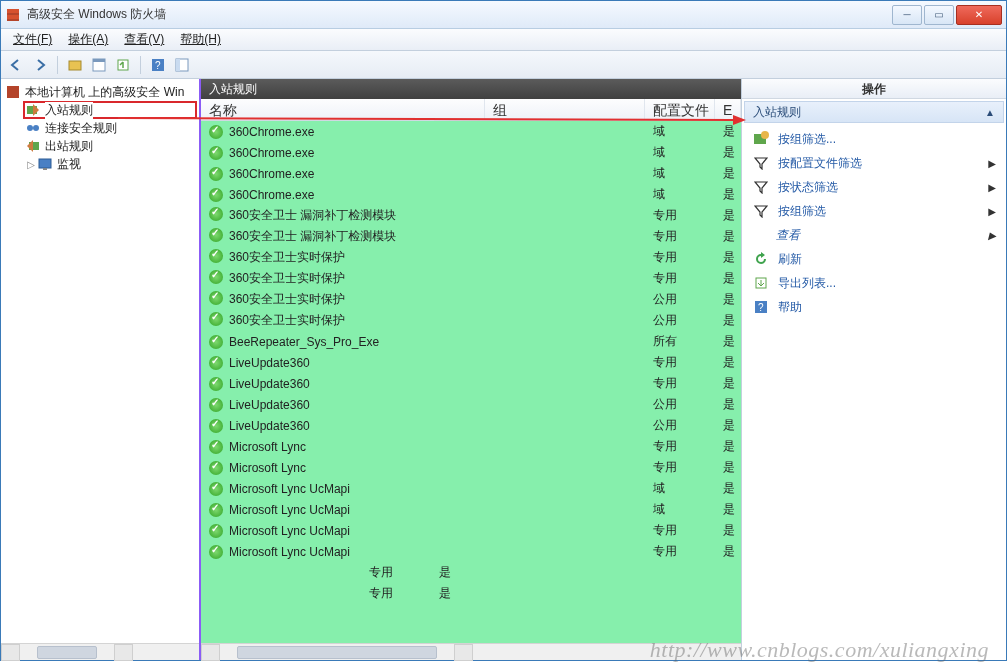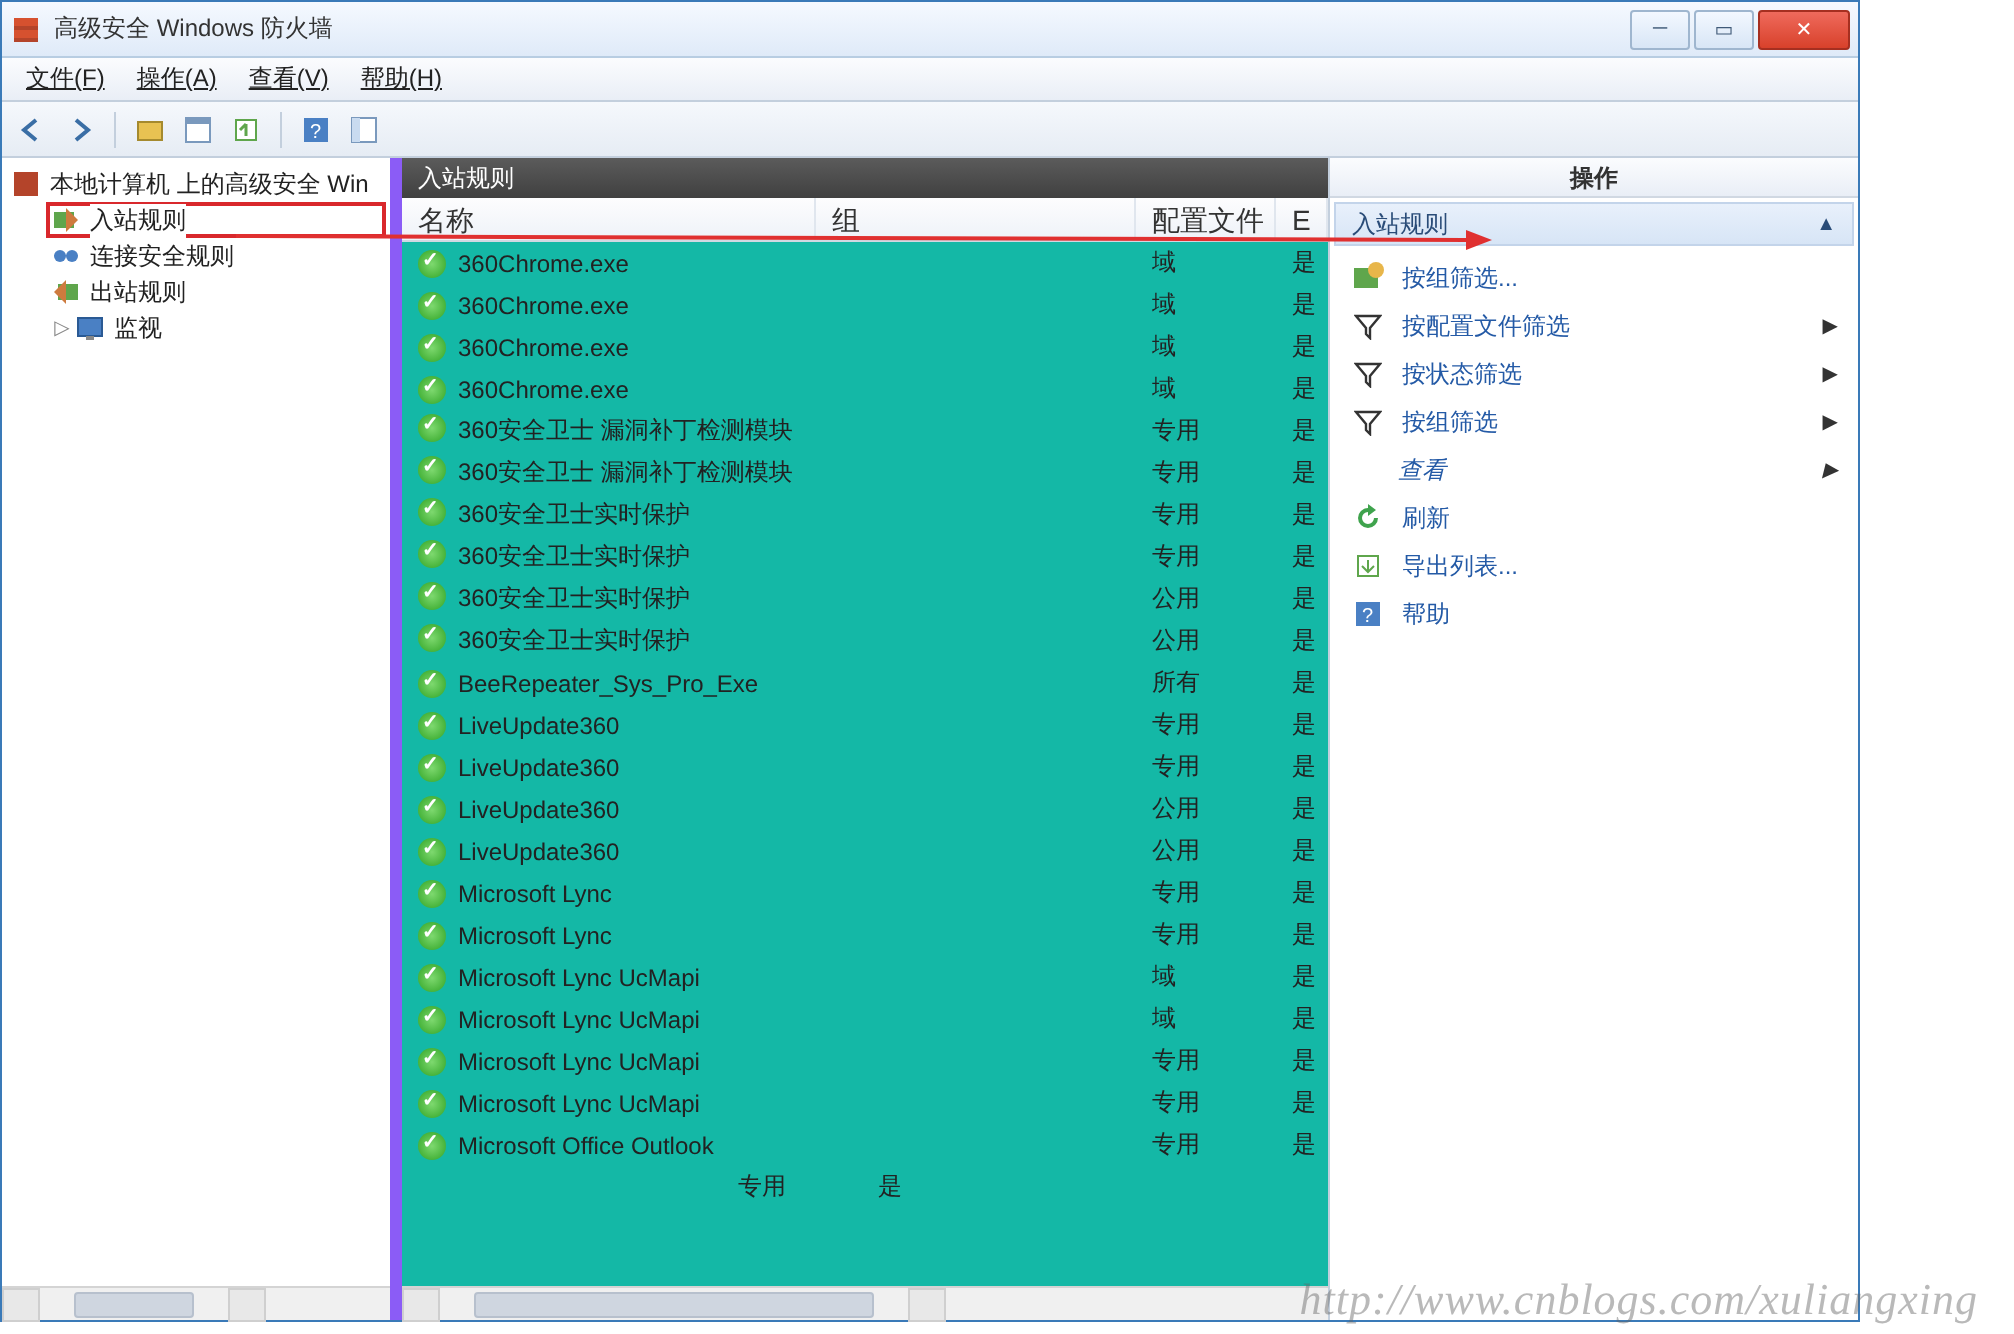--- a/index.html
+++ b/index.html
@@ -1,37 +1,37 @@
 <!DOCTYPE html>
 <html><head>
 <meta charset="utf-8">
 <style>
 * { box-sizing: border-box; margin: 0; padding: 0; font-family: "Microsoft YaHei", "Segoe UI", Tahoma, sans-serif; }
 body { width: 1007px; height: 667px; overflow: hidden; background: #fff; position: relative; }
 
 
-.window { width: 930px; height: 661px; border: 1px solid #3a7ab8; background: #14b8a6; display: flex; flex-direction: column; position: relative; }
+.window { width: 1007px; height: 661px; border: 1px solid #3a7ab8; background: #86efac; display: flex; flex-direction: column; position: relative; }
 .titlebar { height: 28px; background: linear-gradient(#f5f9ff,#dfeaf8); display: flex; align-items: center; padding: 0 4px; border-bottom: 1px solid #b8cde2; }
 .titlebar .app-icon { width: 16px; height: 16px; margin-right: 6px; }
 .titlebar .title { font-size: 12px; color: #333; flex: 1; }
 .titlebar .winbtns { display: flex; gap: 0; }
 .winbtn { width: 30px; height: 20px; border: 1px solid #9fb6cf; border-radius: 2px; background: linear-gradient(#f3f8ff,#d8e6f6); display: flex; align-items: center; justify-content: center; font-size: 10px; color: #405a78; margin-left: 2px; }
 .winbtn.close { width: 46px; background: linear-gradient(#ef6a5c,#d8412b); color: #fff; border-color: #a62f20; }
 
 .menubar { height: 22px; background: linear-gradient(#fbfcfe,#e9eef6); border-bottom: 1px solid #c3cfdd; display: flex; align-items: flex-start; padding: 0 4px; font-size: 12px; color: #222; text-decoration: underline; }
 .menubar .mi { padding: 2px 8px; cursor: default; }
 
 .toolbar { height: 28px; background: linear-gradient(#f5f8fc,#e6ecf4); border-bottom: 1px solid #c3cfdd; display: flex; align-items: center; padding: 0 4px; gap: 2px; }
 .tbsep { width: 1px; height: 18px; background: #c3cfdd; margin: 0 4px; }
 .tb { width: 22px; height: 22px; display: flex; align-items: center; justify-content: center; border: 1px solid transparent; border-radius: 2px; }
 
 .body { flex: 1; display: flex; min-height: 0; }
 
 
-.treepane { width: 200px; border-right: 6px solid #8b5cf6; display: flex; flex-direction: column; background: #fff; }
+.treepane { width: 200px; border-right: 2px solid #8b5cf6; display: flex; flex-direction: column; background: #fff; }
 .tree { flex: 1; overflow: auto; font-size: 12px; padding: 4px 2px; }
 .tree-node { display: flex; align-items: center; height: 18px; padding-left: 2px; white-space: nowrap; }
 .tree-node .ticon { width: 16px; height: 16px; margin-right: 4px; display: flex; align-items: center; justify-content: center; }
 .tree-node.root { color: #222; }
 .tree-children { padding-left: 20px; }
 .tree-node.sel { border: 2px solid #d9282c; outline: none; padding-left: 0; }
 .tree-node.sel .label { background: #fff; }
 .tree .label { color: #222; }
 
 
@@ -399,24 +399,20 @@
           <div class="row">
             <div class="cell name">
               <span class="okicon"></span>
               <span>Microsoft Lync UcMapi</span>
             </div>
             <div class="cell group"></div>
             <div class="cell profile">专用</div>
             <div class="cell e">是</div>
           </div>
           <div class="row">
-            <div class="cell name">
-              <span class="okicon"></span>
-              <span>Microsoft Office Outlook</span>
-            </div>
             <div class="cell group"></div>
             <div class="cell profile">专用</div>
             <div class="cell e">是</div>
           </div>
           <div class="row">
             <div class="cell group"></div>
             <div class="cell profile">专用</div>
             <div class="cell e">是</div>
           </div>
         </div>

